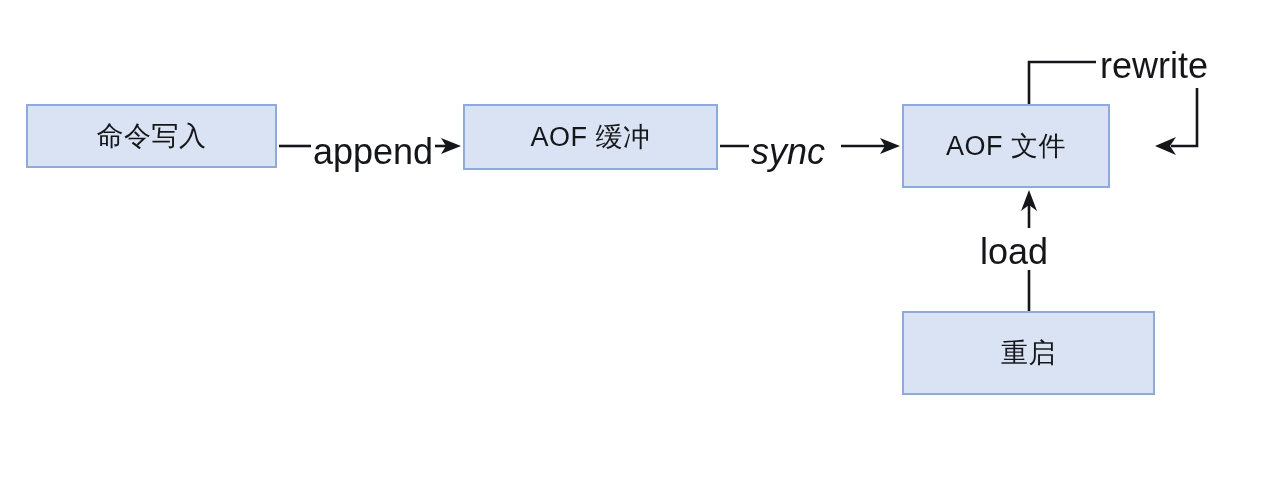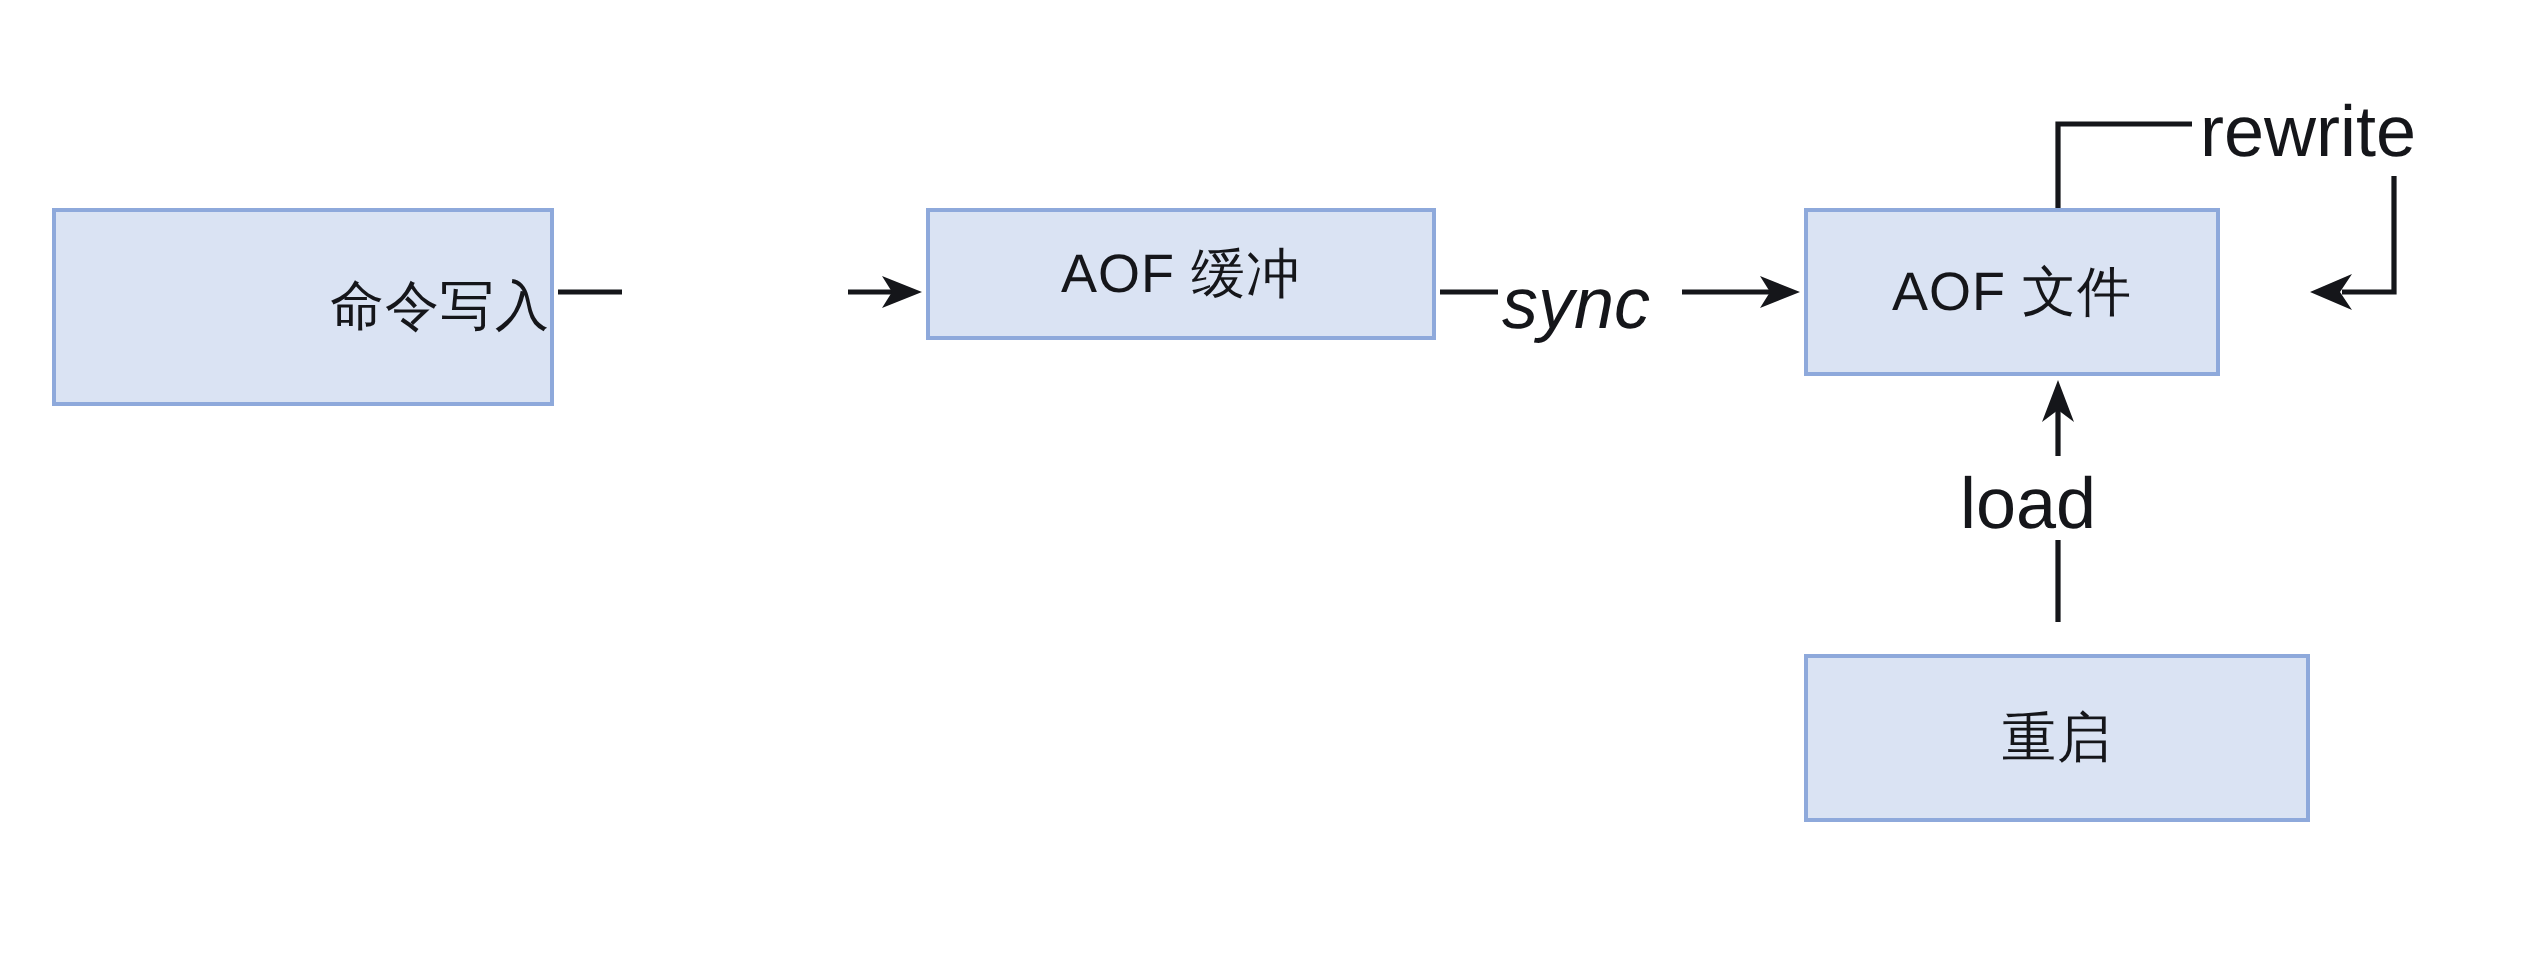--- a/index.html
+++ b/index.html
@@ -24,24 +24,24 @@
     border: 2px solid #8ea9db;
     display: flex;
     align-items: center;
     justify-content: center;
     color: #15161a;
     font-size: 27px;
     line-height: 1;
     letter-spacing: 0.5px;
     white-space: nowrap;
   }
-  #node-command-write { left: 26px;  top: 104px; width: 251px; height: 99px; justify-content: flex-end; }
+  #node-command-write { left: 26px;  top: 104px; width: 251px; height: 64px; }
   #node-aof-buffer    { left: 463px; top: 104px; width: 255px; height: 66px; }
   #node-aof-file      { left: 902px; top: 104px; width: 208px; height: 84px; }
-  #node-restart       { left: 902px; top: 327px; width: 253px; height: 84px; }
+  #node-restart       { left: 902px; top: 311px; width: 253px; height: 84px; }
 
   .edge-svg {
     position: absolute;
     left: 0;
     top: 0;
     width: 1261px;
     height: 486px;
     pointer-events: none;
     overflow: visible;
   }
@@ -103,20 +103,21 @@
   </div>
 
   <div class="node" id="node-aof-file">
     <span>AOF 文件</span>
   </div>
 
   <div class="node" id="node-restart">
     <span>重启</span>
   </div>
 
+  <div class="edge-label" id="label-append">append</div>
 
   <div class="edge-label" id="label-sync">sync</div>
 
   <div class="edge-label" id="label-rewrite">rewrite</div>
 
   <div class="edge-label" id="label-load">load</div>
 
 </div>
 
 </body></html>

